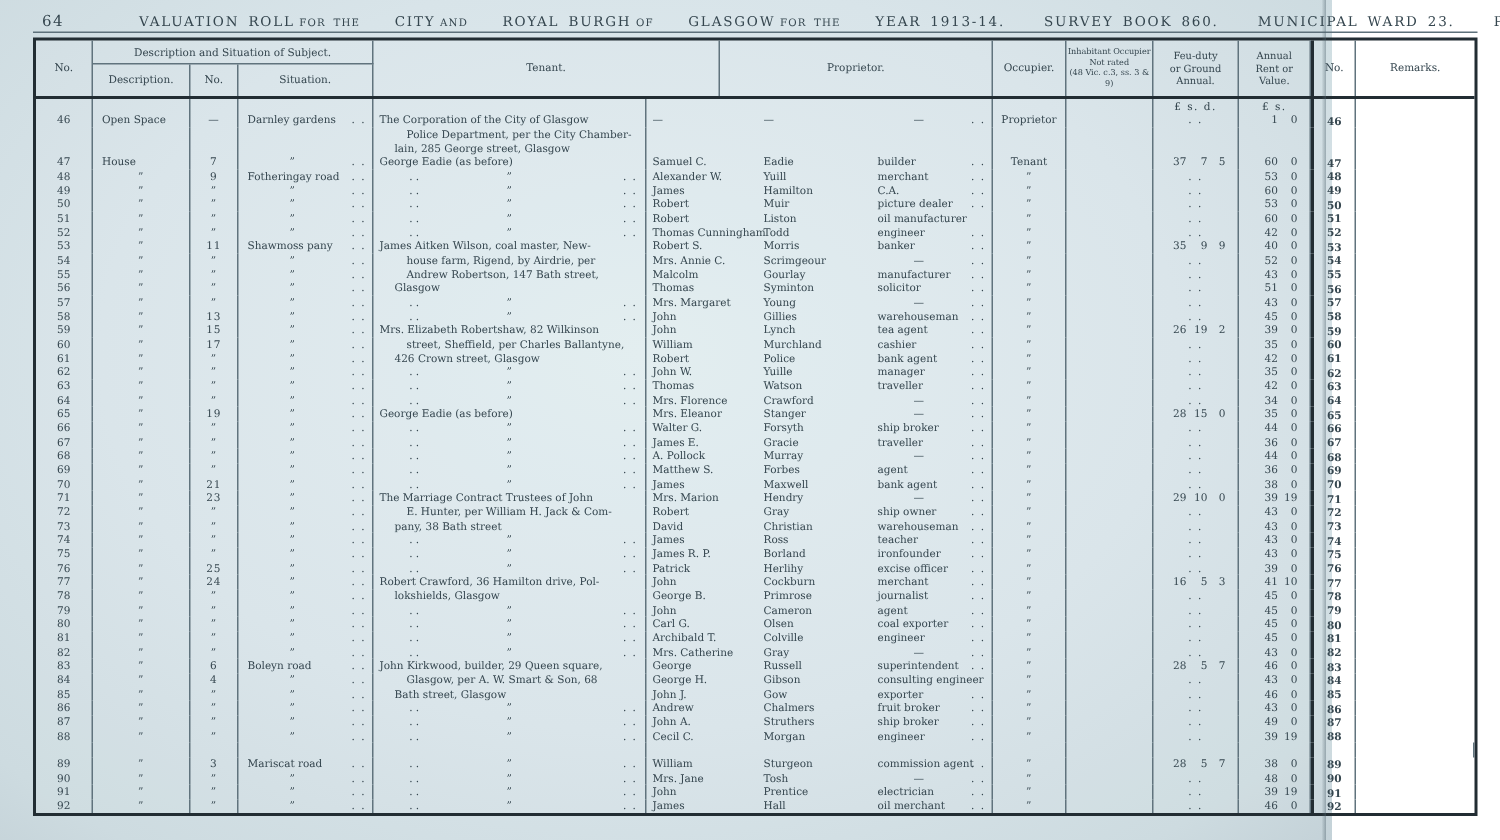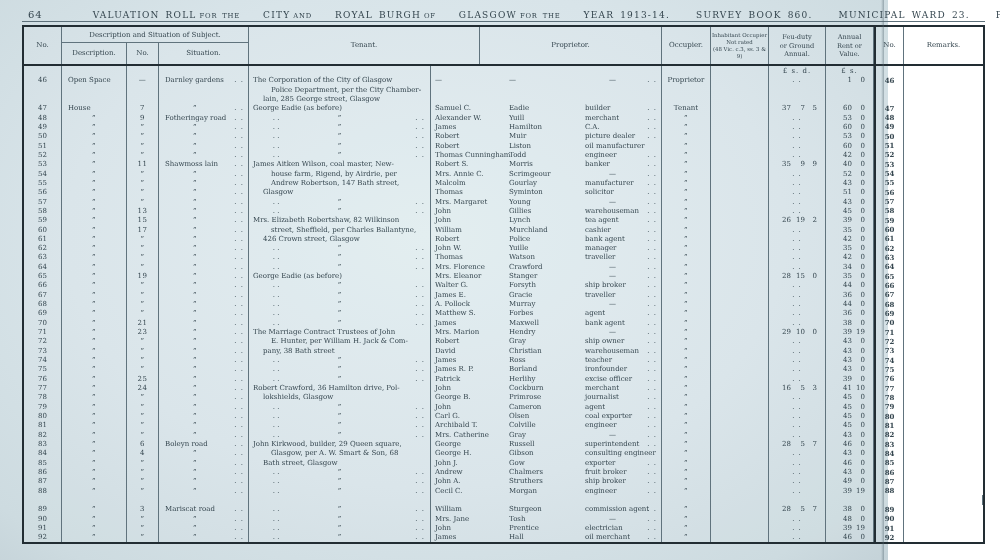--- a/index.html
+++ b/index.html
@@ -531,21 +531,21 @@
           <div class="cell w1">
             <span>53</span>
           </div>
           <div class="cell w2 ctr">
             <span class="ditto">”</span>
           </div>
           <div class="cell w3">
             <span class="ditto">11</span>
           </div>
           <div class="cell w4">
-            <span class="padl">Shawmoss lain</span>
+            <span class="padl">Shawmoss pany</span>
             <span class="sit-dots">. .</span>
           </div>
           <div class="cell w5">
             <span class="prop-text">James Aitken Wilson, coal master, New-</span>
           </div>
           <div class="cell w6">
             <span class="tf">Robert S.</span>
             <span class="ts">Morris</span>
             <span class="to">banker</span>
             <span class="tdots">. .</span>

